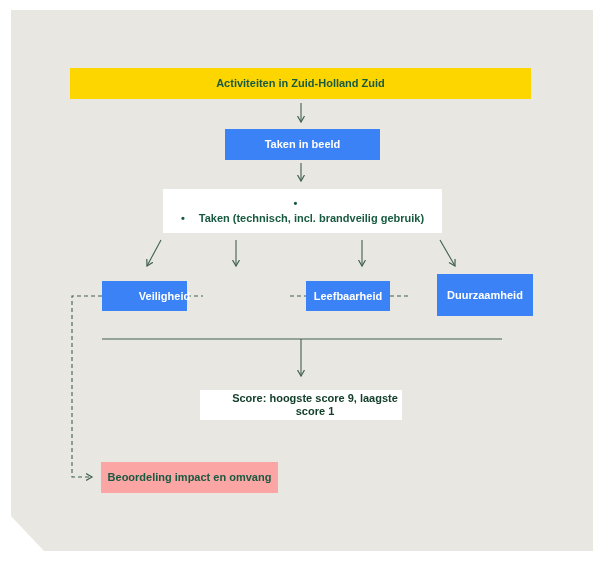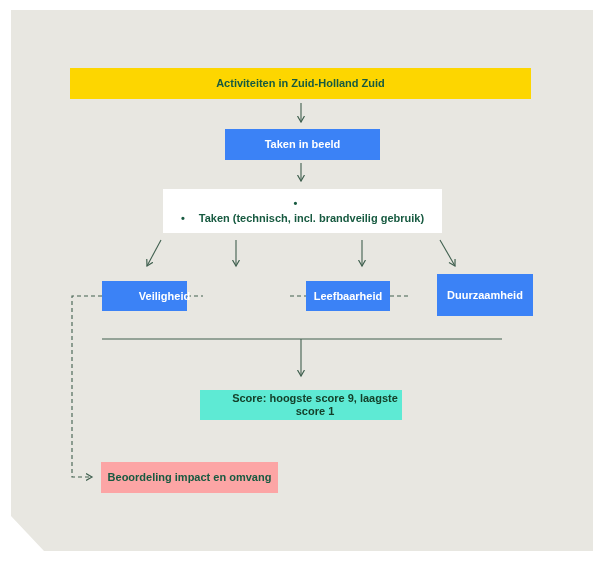--- a/index.html
+++ b/index.html
@@ -33,21 +33,21 @@
   .dark-green  { background: #3b82f6; color: #ffffff; }
   .taken       { left: 214px; top: 119px; width: 155px; height: 31px; }
   .bullets-box { left: 152px; top: 179px; width: 279px; height: 44px; background: #ffffff; color: #175a40;
                  flex-direction: column; justify-content: center; gap: 2px; }
   .bullet-line { display: flex; align-items: baseline; justify-content: center; }
   .bullet-dot  { margin-right: 14px; font-size: 11px; }
   .cat-veiligheid   { left: 91px;  top: 271px; width: 85px; height: 30px; padding-left: 40px; }
   .cat-gezondheid   { left: 192px; top: 271px; width: 87px; height: 30px; }
   .cat-leefbaarheid { left: 295px; top: 271px; width: 84px; height: 30px; }
   .cat-duurzaamheid { left: 398px; top: 264px; width: 96px; height: 42px; margin-left: 28px; }
-  .score       { left: 189px; top: 380px; width: 202px; height: 30px; background: #5eead4; color: #14402a; padding-left: 28px; }
+  .score       { left: 189px; top: 380px; width: 202px; height: 30px; background: #ffffff; color: #14402a; padding-left: 28px; }
   .assessment  { left: 90px;  top: 452px; width: 177px; height: 31px; background: #fca5a5; color: #175a40; }
   svg.overlay  { position: absolute; left: 0; top: 0; width: 582px; height: 541px; pointer-events: none; }
 </style>
 </head>
 <body>
 
 <div class="stage">
   <div class="panel">
 
     <svg class="overlay" viewBox="0 0 582 541" xmlns="http://www.w3.org/2000/svg">

